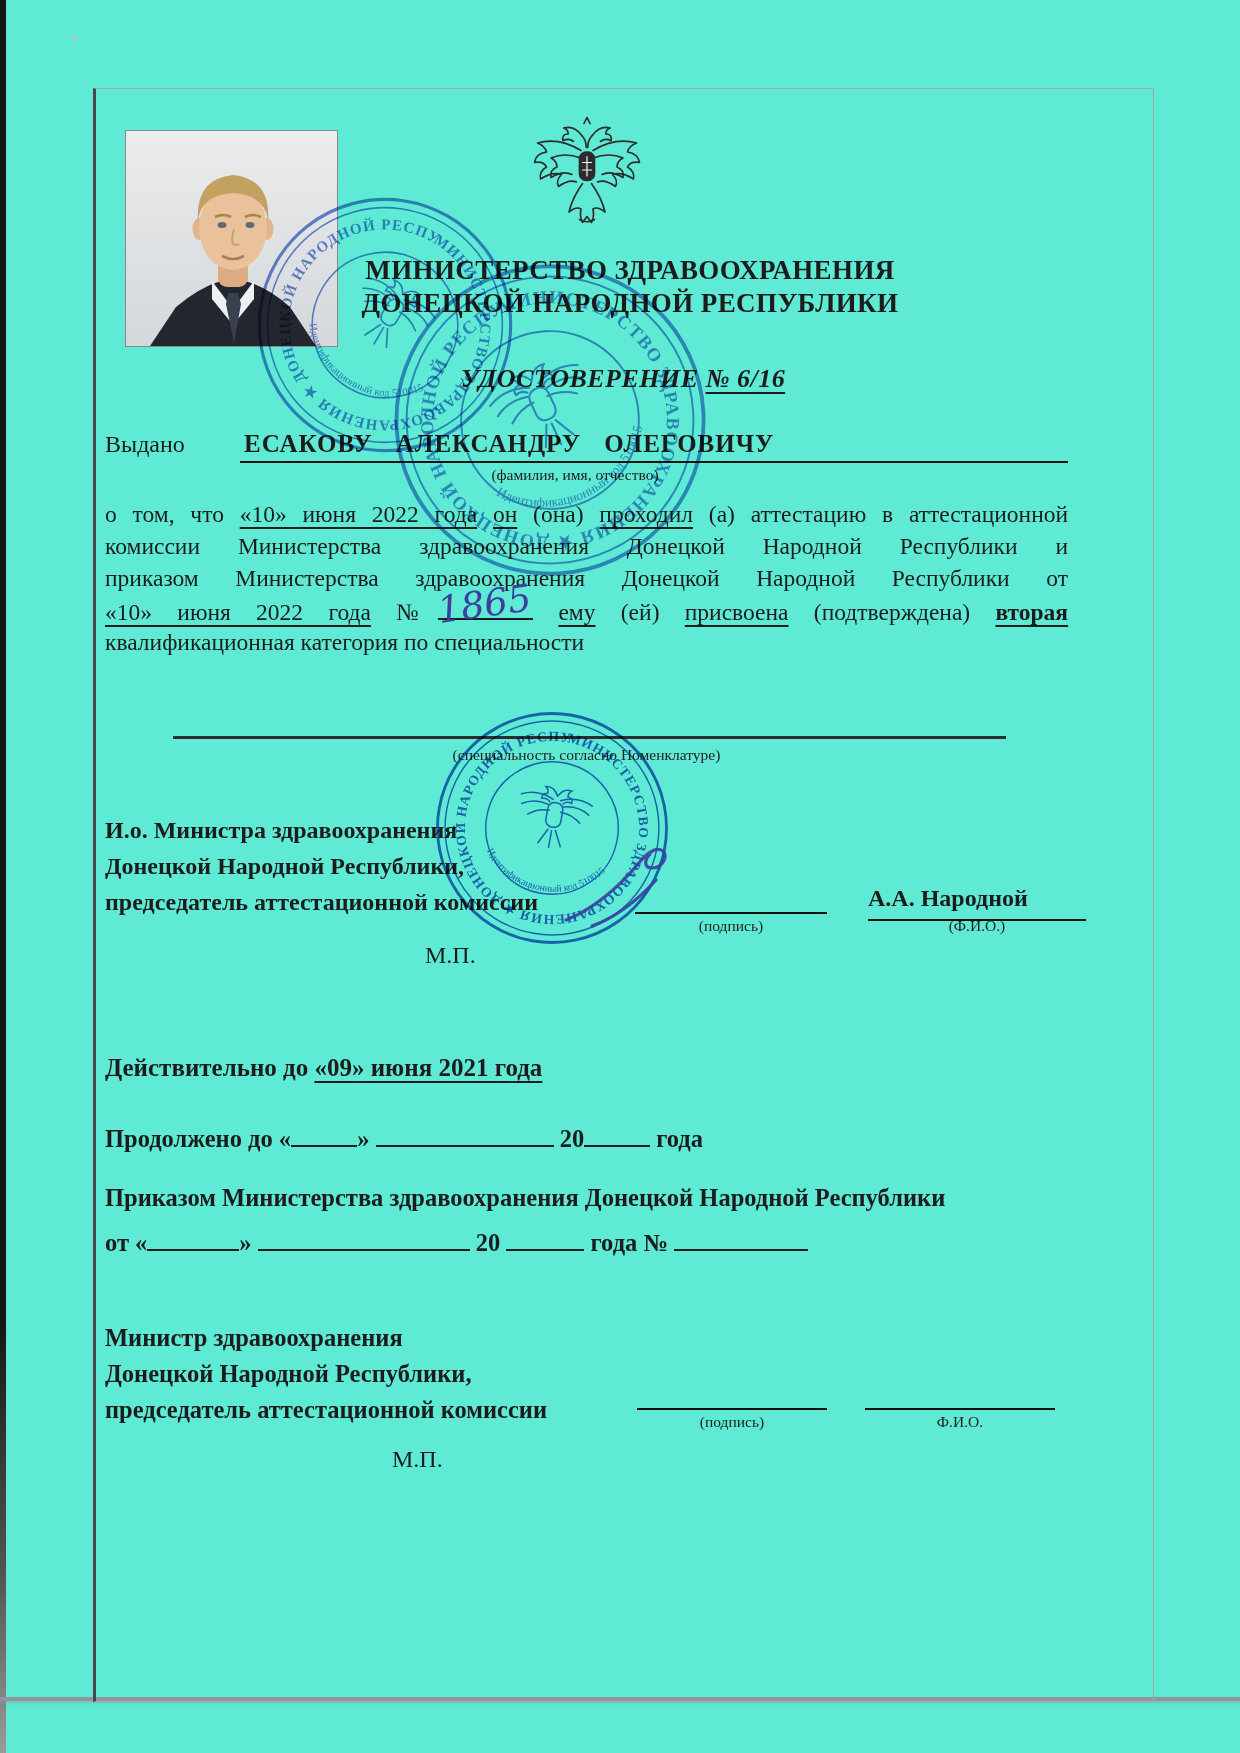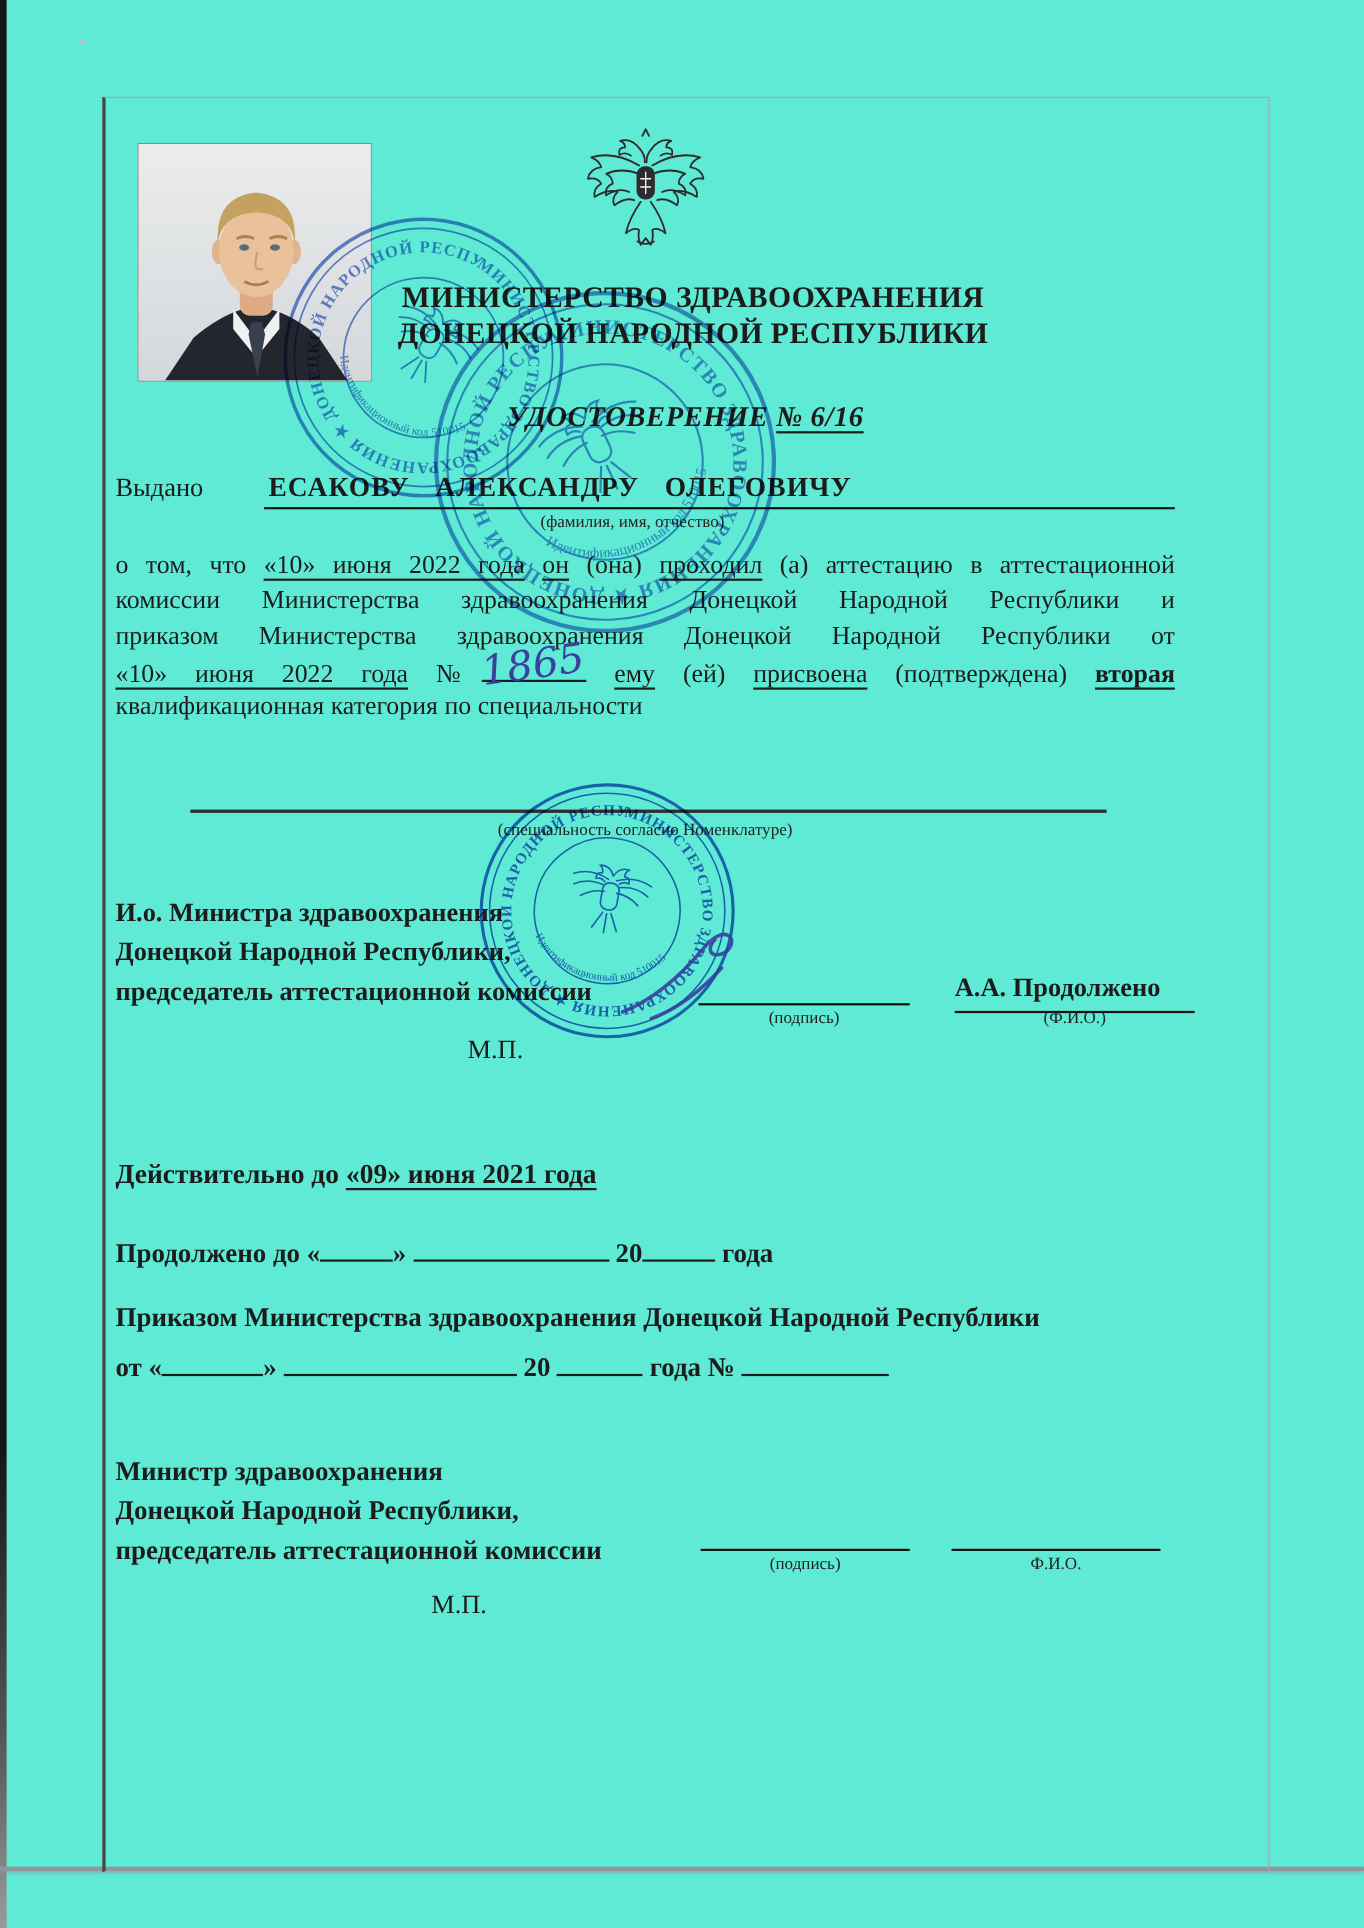--- a/index.html
+++ b/index.html
@@ -126,21 +126,21 @@
 
   <div class="abs rule" style="left:173px;top:736px;width:833px;height:2.5px;"></div>
   <div class="abs center cap" style="left:105px;top:746px;width:963px;">(специальность согласно Номенклатуре)</div>
 
   <div class="abs oline" style="left:105px;top:812px;">И.о. Министра здравоохранения</div>
   <div class="abs oline" style="left:105px;top:848px;">Донецкой Народной Республики,</div>
   <div class="abs oline" style="left:105px;top:884px;">председатель аттестационной комиссии</div>
   <div class="abs sigline" style="left:635px;top:912px;width:192px;"></div>
   <div class="abs center cap" style="left:635px;top:917px;width:192px;">(подпись)</div>
   <div class="abs" style="left:868px;top:880px;width:218px;border-bottom:2.2px solid #111;padding-bottom:3px;">
-    <span class="oline">А.А. Продолжено</span>
+    <span class="oline">А.А. Народной</span>
   </div>
   <div class="abs center cap" style="left:868px;top:917px;width:218px;">(Ф.И.О.)</div>
   <div class="abs" style="left:425px;top:942px;font-size:24px;">М.П.</div>
 
   <div class="abs bline" style="left:105px;top:1054px;font-size:25px;">
     <span>Действительно до </span><span class="u">«09» июня 2021 года</span>
   </div>
 
   <div class="abs bline" style="left:105px;top:1120px;">
     <span>Продолжено до «</span><span class="blank" style="width:66px;"></span><span>»</span>

